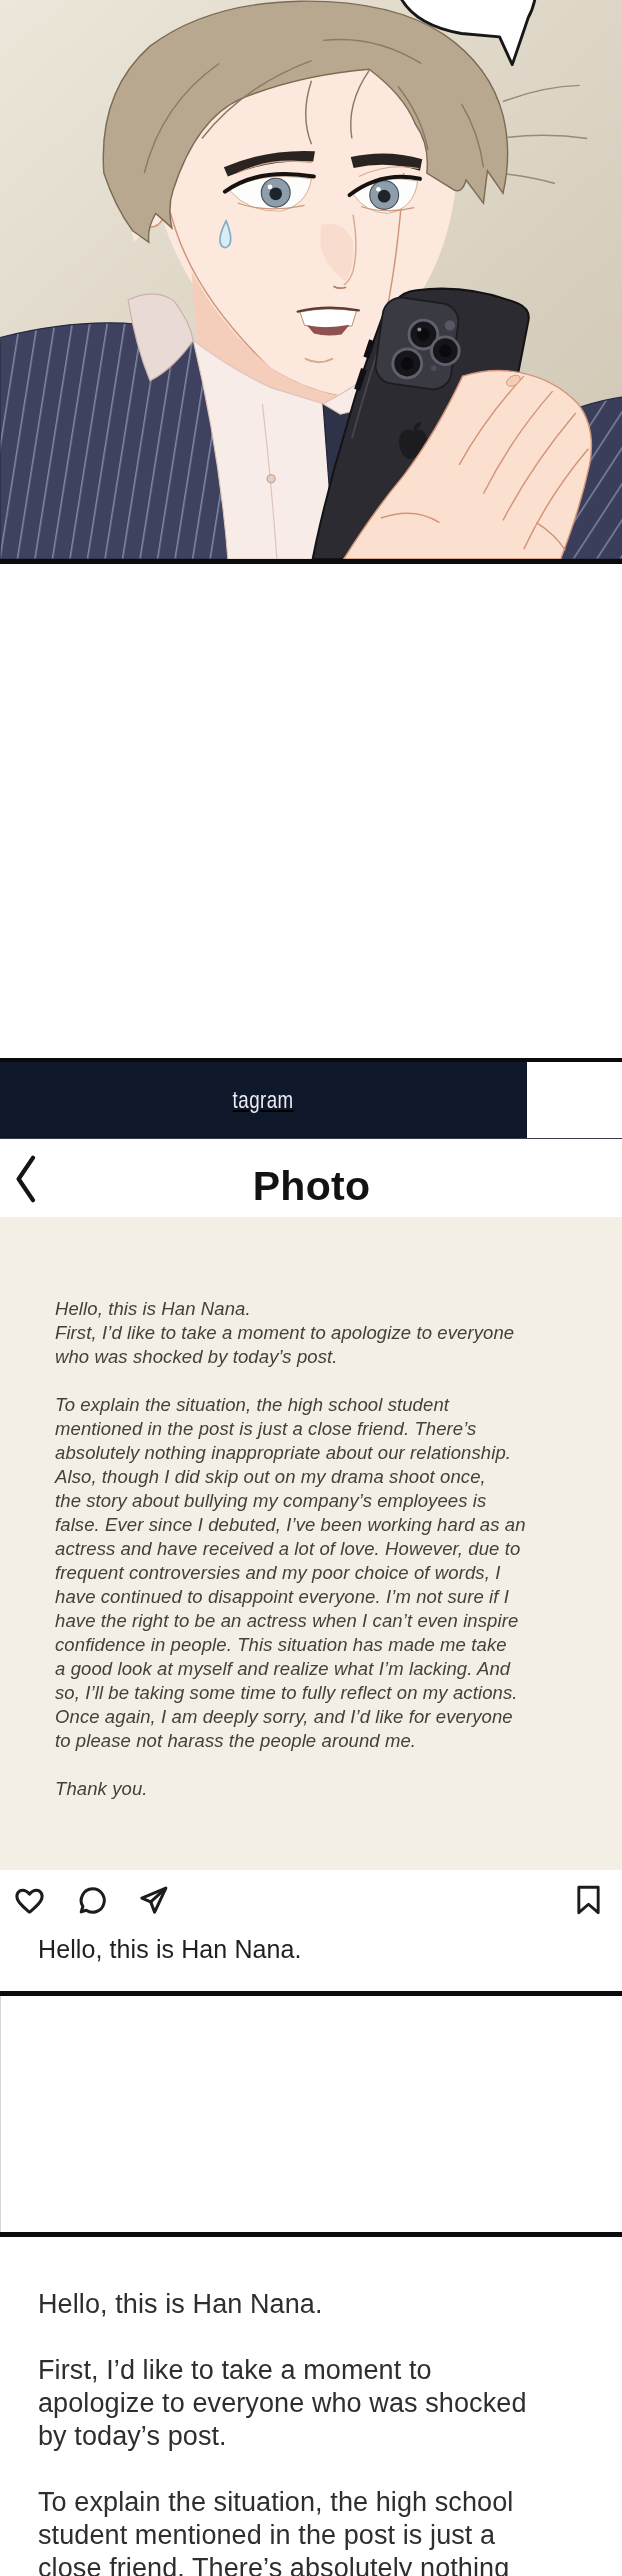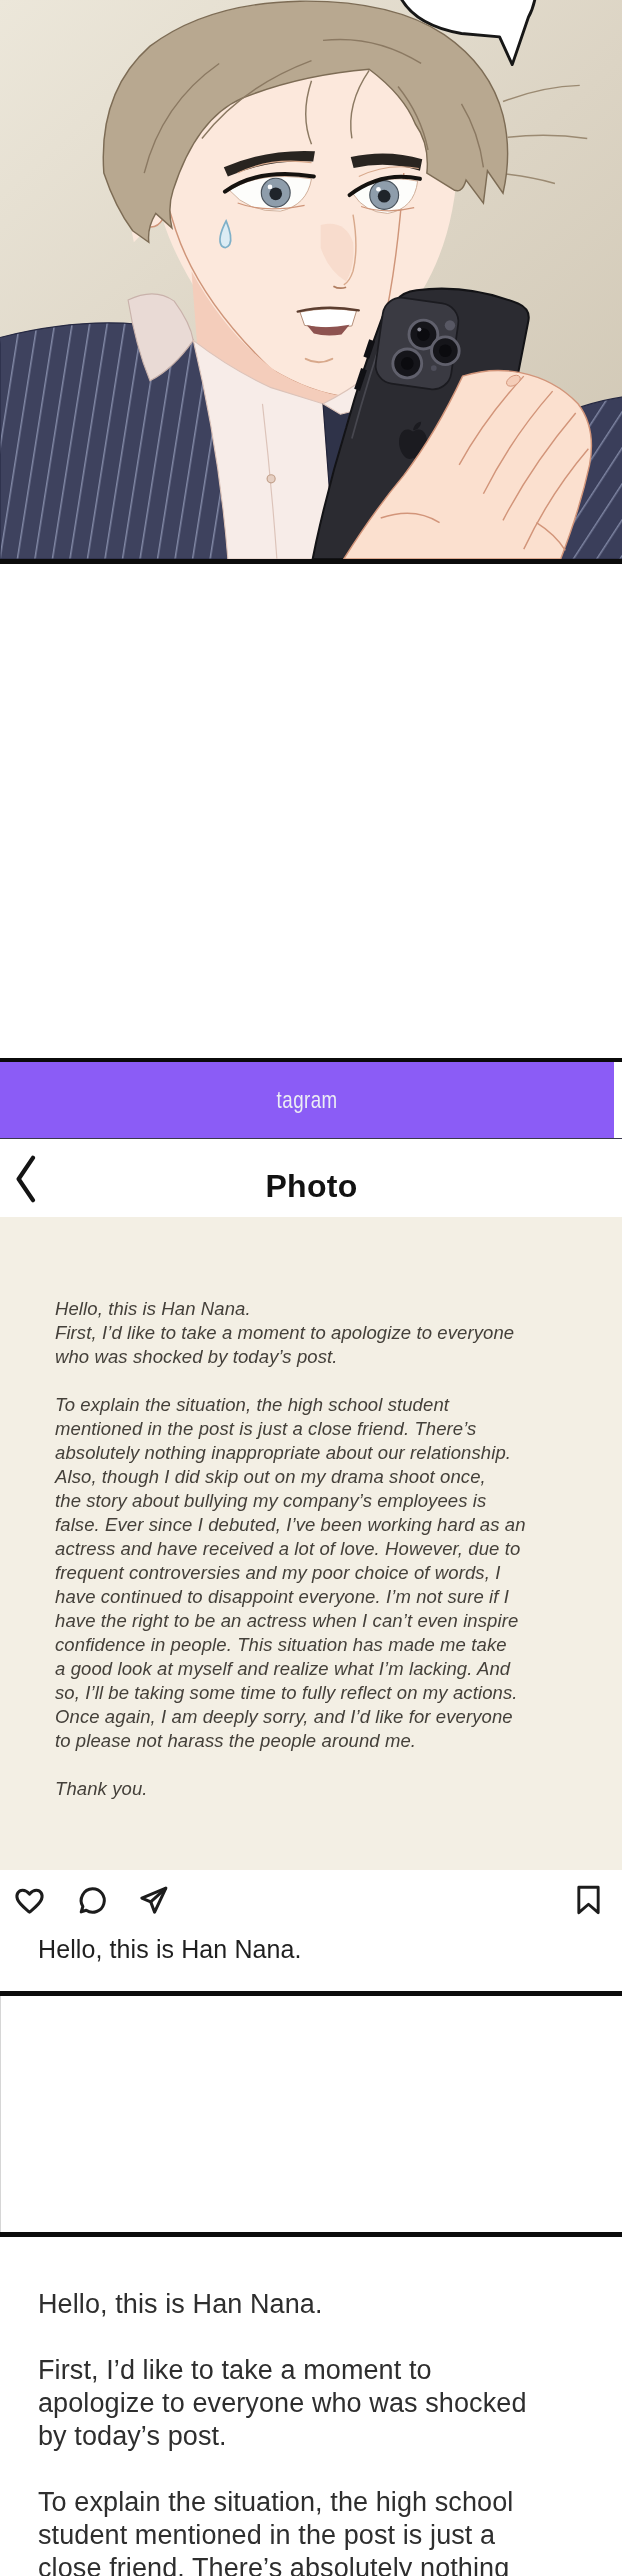--- a/index.html
+++ b/index.html
@@ -14,38 +14,38 @@
   
   .comic-panel { width:623px; height:559px; position:relative; overflow:hidden; background:#ddd5c6; }
   .comic-panel svg { display:block; width:623px; height:559px; }
   .panel-border { width:623px; height:4.6px; background:#0c0c0c; }
 
   .gap-white { width:623px; height:494px; background:#ffffff; }
 
   
   .app-top-line { width:623px; height:4px; background:#0b0b0b; }
   .app-bar {
-    width:614px; height:76px; background:#8b5cf6;
-    display:flex; align-items:center; justify-content:center;
+    width:527px; height:76px; background:#0f172a;
+    display:flex; align-items:center; justify-content:center;text-decoration:underline;
   }
   .app-bar-title {
     color:#eceef4; font-size:24px; letter-spacing:0.6px;
     transform:scaleX(0.78); transform-origin:center;
   }
   .app-bar-edge { width:623px; height:1.7px; background:#39384c; }
 
   .photo-header {
     width:623px; height:78px; background:#ffffff; position:relative;
     display:flex; align-items:center; justify-content:center;
   }
   .back-button {
     position:absolute; left:14px; top:16px; width:23px; height:48px;
     background:none; border:none; cursor:pointer;
   }
-  .photo-title { font-size:32px; font-weight:700; color:#121212; letter-spacing:0.3px;margin-top:16px; }
+  .photo-title { font-size:41px; font-weight:700; color:#121212; letter-spacing:0.3px;margin-top:16px; }
 
   .post-image {
     width:623px; height:653px; background:#f3efe4;
     padding:80px 33px 0 55px;
   }
   .letter-text {
     font-family:"Liberation Sans", sans-serif; font-style:italic;
     font-size:18.5px; line-height:24px; color:#44403a;
     white-space:pre-line; letter-spacing:0.1px;
   }

